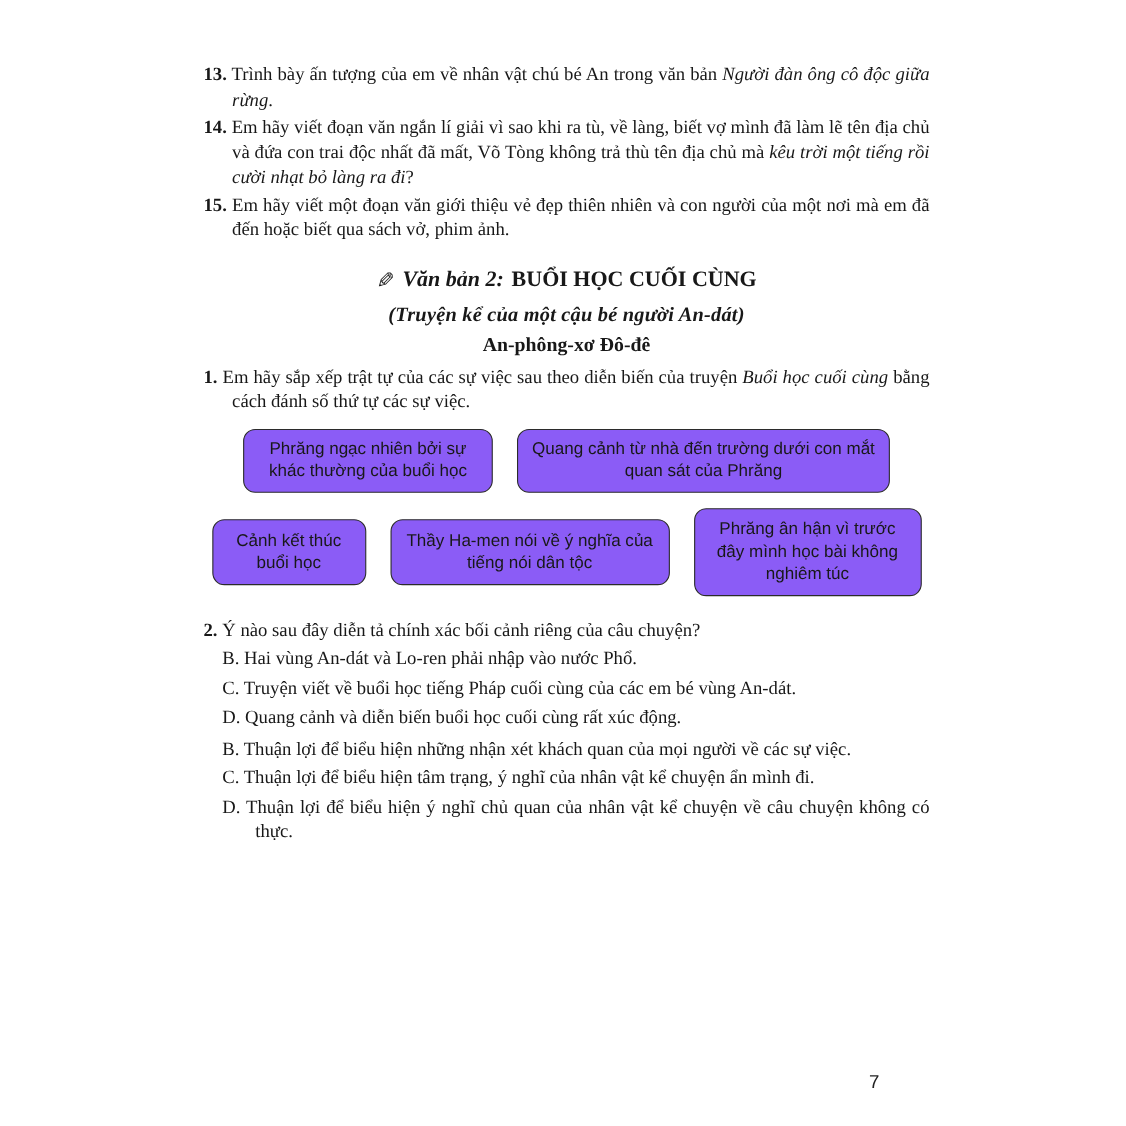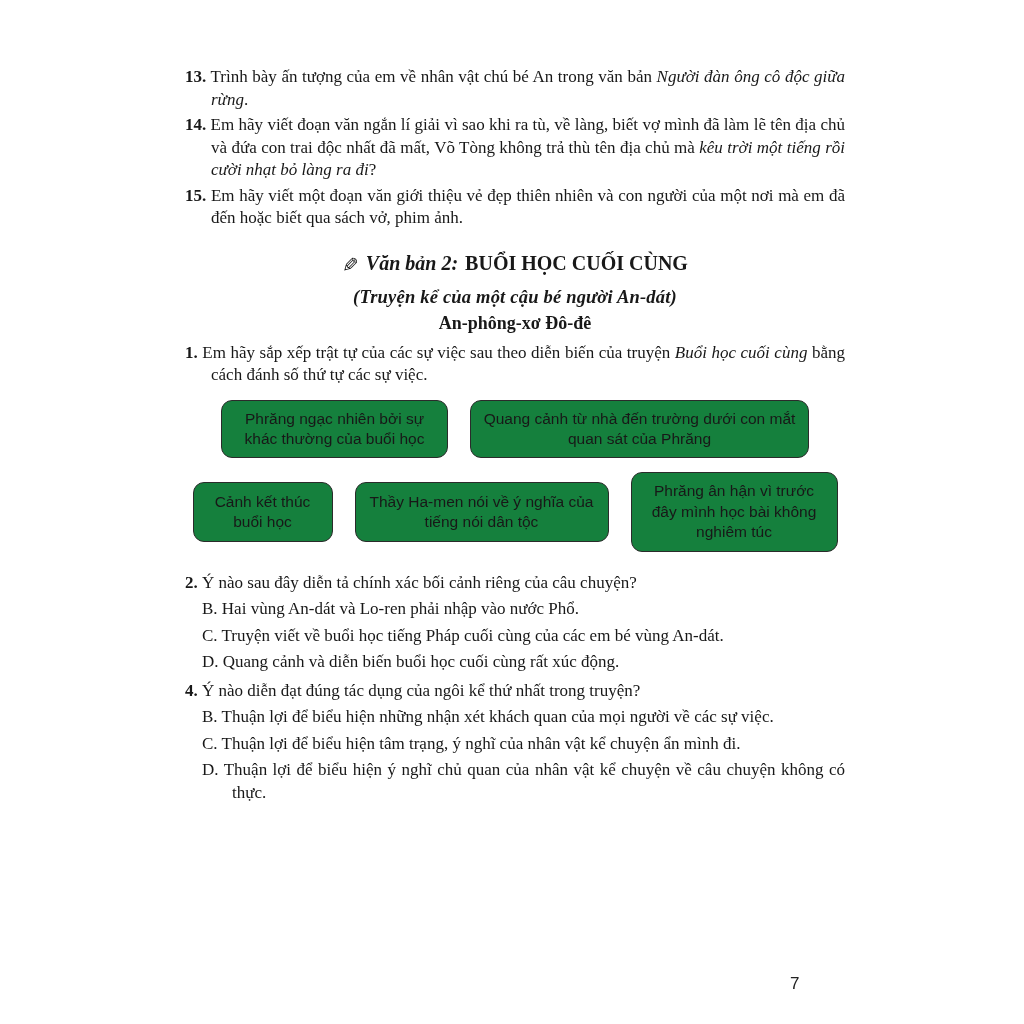--- a/index.html
+++ b/index.html
@@ -6,21 +6,21 @@
   html, body {
     width: 1024px; height: 1024px;
     background: #ffffff;
     color: #181818;
     font-family: "Liberation Serif", "DejaVu Serif", serif;
     overflow: hidden;
     position: relative;
   }
   .content {
     position: absolute;
-    left: 185px; top: 66px;
+    left: 185px; top: 57px;
     width: 660px;
   }
   
   .q {
     font-size: 17px;
     line-height: 22.5px;
     text-align: justify;
     padding-left: 26px;
     text-indent: -26px;
     margin-bottom: 3px;
@@ -78,21 +78,21 @@
   .row-2 { margin-top: 14px; }
   .event-box {
     border: 1.6px solid #2b2b2b;
     border-radius: 11px;
     padding: 8px 8px;
     min-height: 55px;
     display: flex;
     align-items: center;
     justify-content: center;
     text-align: center;
-    background: #15803d;
+    background: #8b5cf6;
   }
   .b1 { width: 227px; }
   .b2 { width: 339px; }
   .b3 { width: 140px; min-height: 60px; }
   .b4 { width: 254px; min-height: 60px; }
   .b5 { width: 207px; min-height: 74px; }
 
   
   .mc { margin-top: 20px; }
   .mc-follow { margin-top: 6px; }
@@ -152,22 +152,20 @@
       <span>Ý nào sau đây diễn tả chính xác bối cảnh riêng của câu chuyện?</span></p>
     <div class="options">
       <p class="option">B. Hai vùng An-dát và Lo-ren phải nhập vào nước Phổ.</p>
       <p class="option">C. Truyện viết về buổi học tiếng Pháp cuối cùng của các em bé vùng An-dát.</p>
       <p class="option">D. Quang cảnh và diễn biến buổi học cuối cùng rất xúc động.</p>
     </div>
   </div>
 
 
   <div class="mc mc-follow">
-    <p class="q"><span class="num">4.</span>
-      <span>Ý nào diễn đạt đúng tác dụng của ngôi kể thứ nhất trong truyện?</span></p>
     <div class="options">
       <p class="option">B. Thuận lợi để biểu hiện những nhận xét khách quan của mọi người về các sự việc.</p>
       <p class="option">C. Thuận lợi để biểu hiện tâm trạng, ý nghĩ của nhân vật kể chuyện ẩn mình đi.</p>
       <p class="option">D. Thuận lợi để biểu hiện ý nghĩ chủ quan của nhân vật kể chuyện về câu chuyện không có thực.</p>
     </div>
   </div>
 
 </div>
 
 <div class="page-number">7</div>

